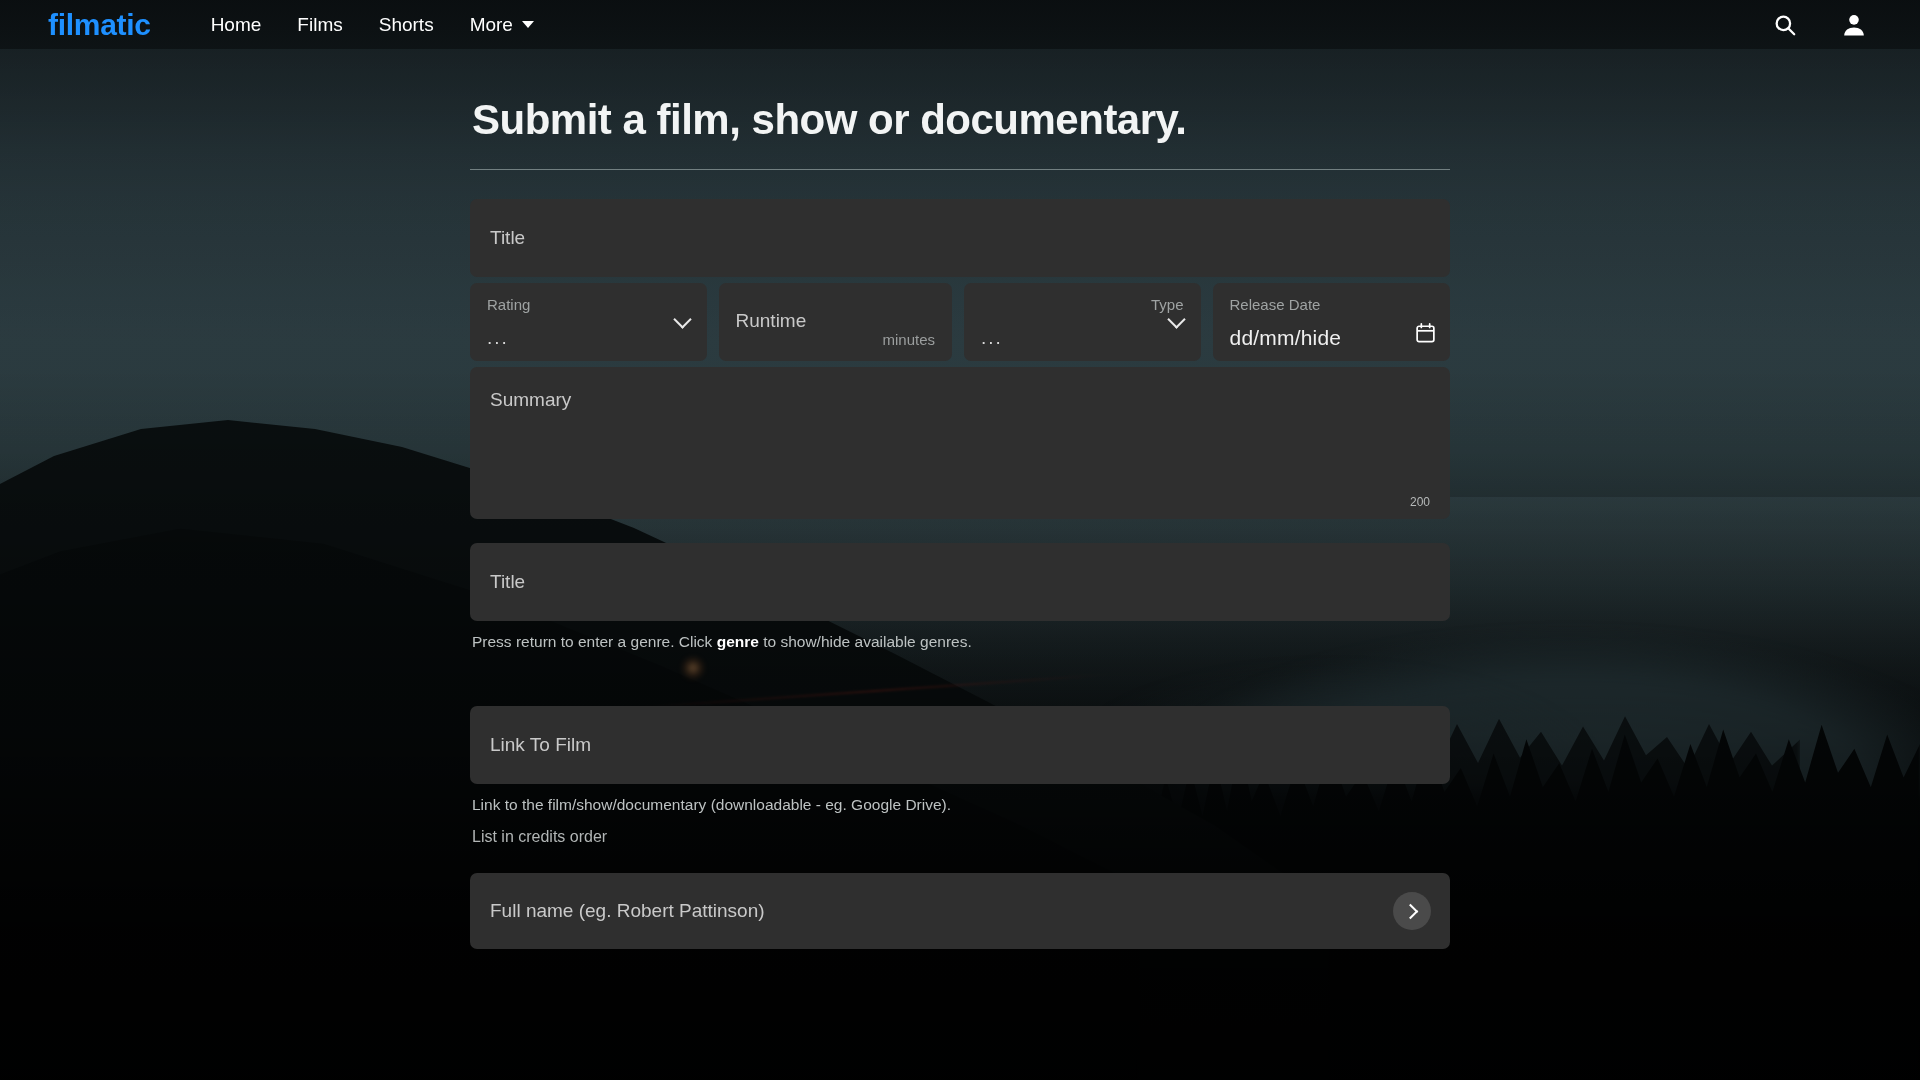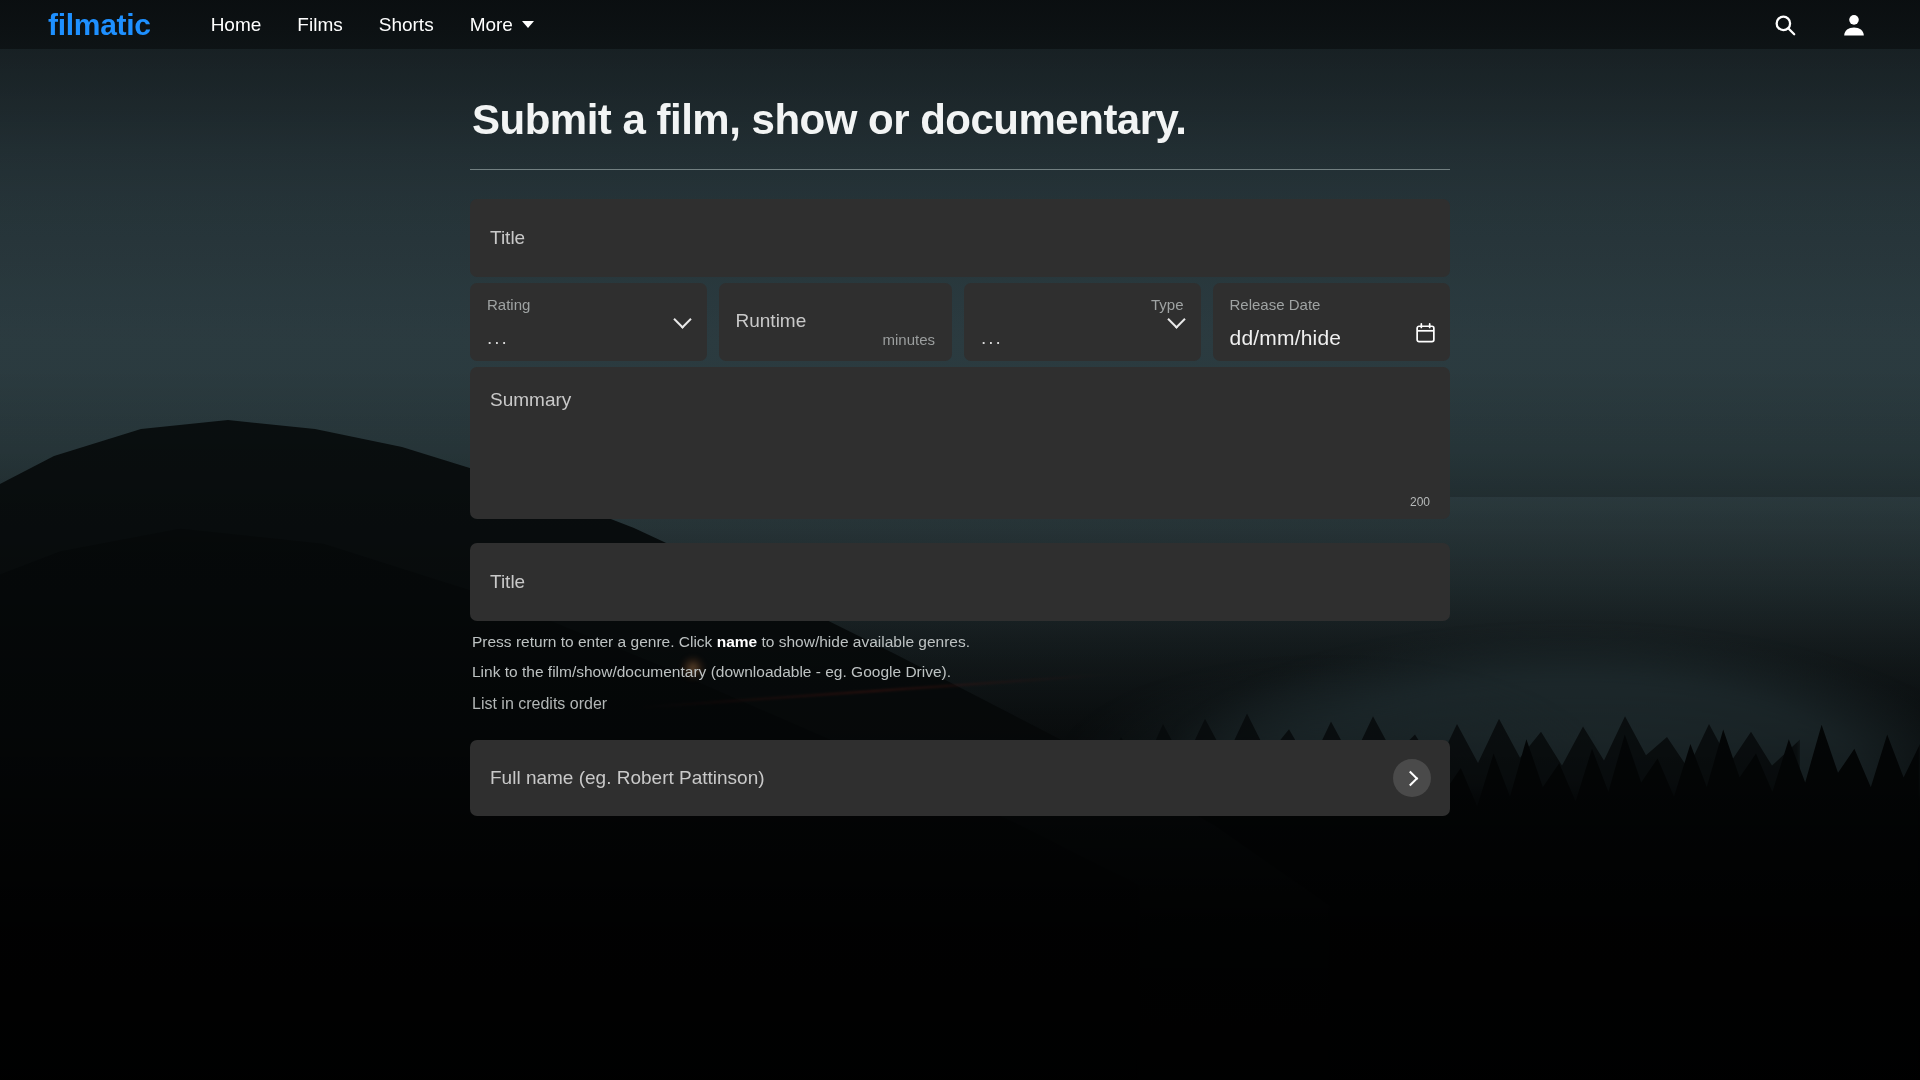--- a/index.html
+++ b/index.html
@@ -469,23 +469,26 @@
 
     <div class="field" id="summary-field">
       <span class="placeholder">Summary</span>
       <span id="summary-count">200</span>
     </div>
 
     <div class="field field-lg" id="genre-field">
       <span class="placeholder">Title</span>
     </div>
     <div class="helper">
-      <span>Press return to enter a genre. Click </span><a>name</a><span> to show/hide available genres.</span>
-    </div>
-
+      <span>Press return to enter a genre. Click </span><a>genre</a><span> to show/hide available genres.</span>
+    </div>
+
+    <div class="field field-lg" id="link-field">
+      <span class="placeholder">Link To Film</span>
+    </div>
     <div class="helper">Link to the film/show/documentary (downloadable - eg. Google Drive).</div>
 
     <div id="cast-sub">List in credits order</div>
 
     <div class="field field-lg" id="cast-field">
       <span class="placeholder">Full name (eg. Robert Pattinson)</span>
       <button id="cast-add-btn">
         <span class="chev-right"></span>
       </button>
     </div>

